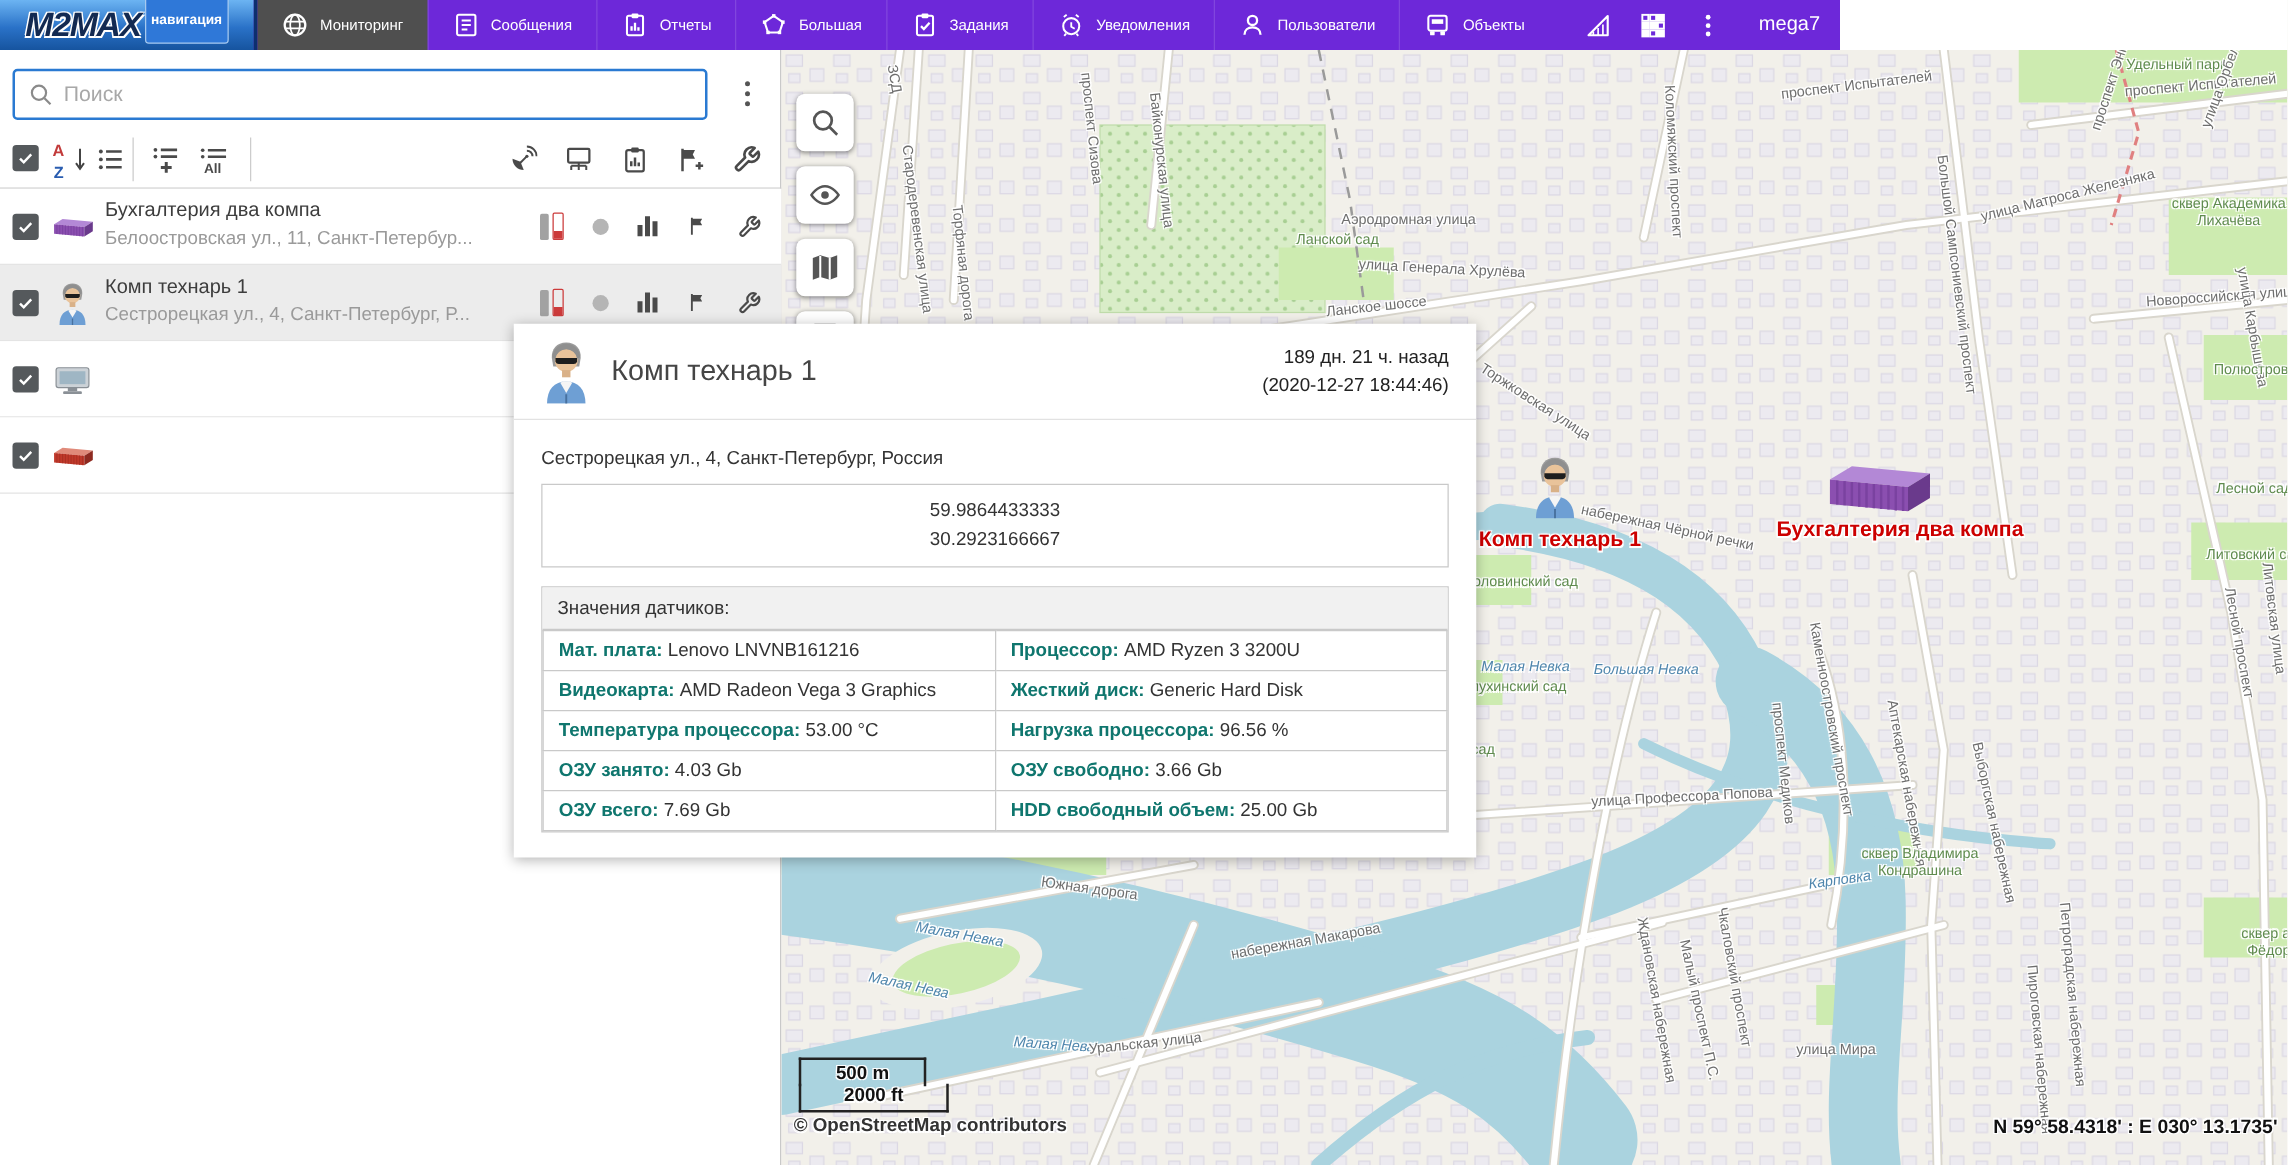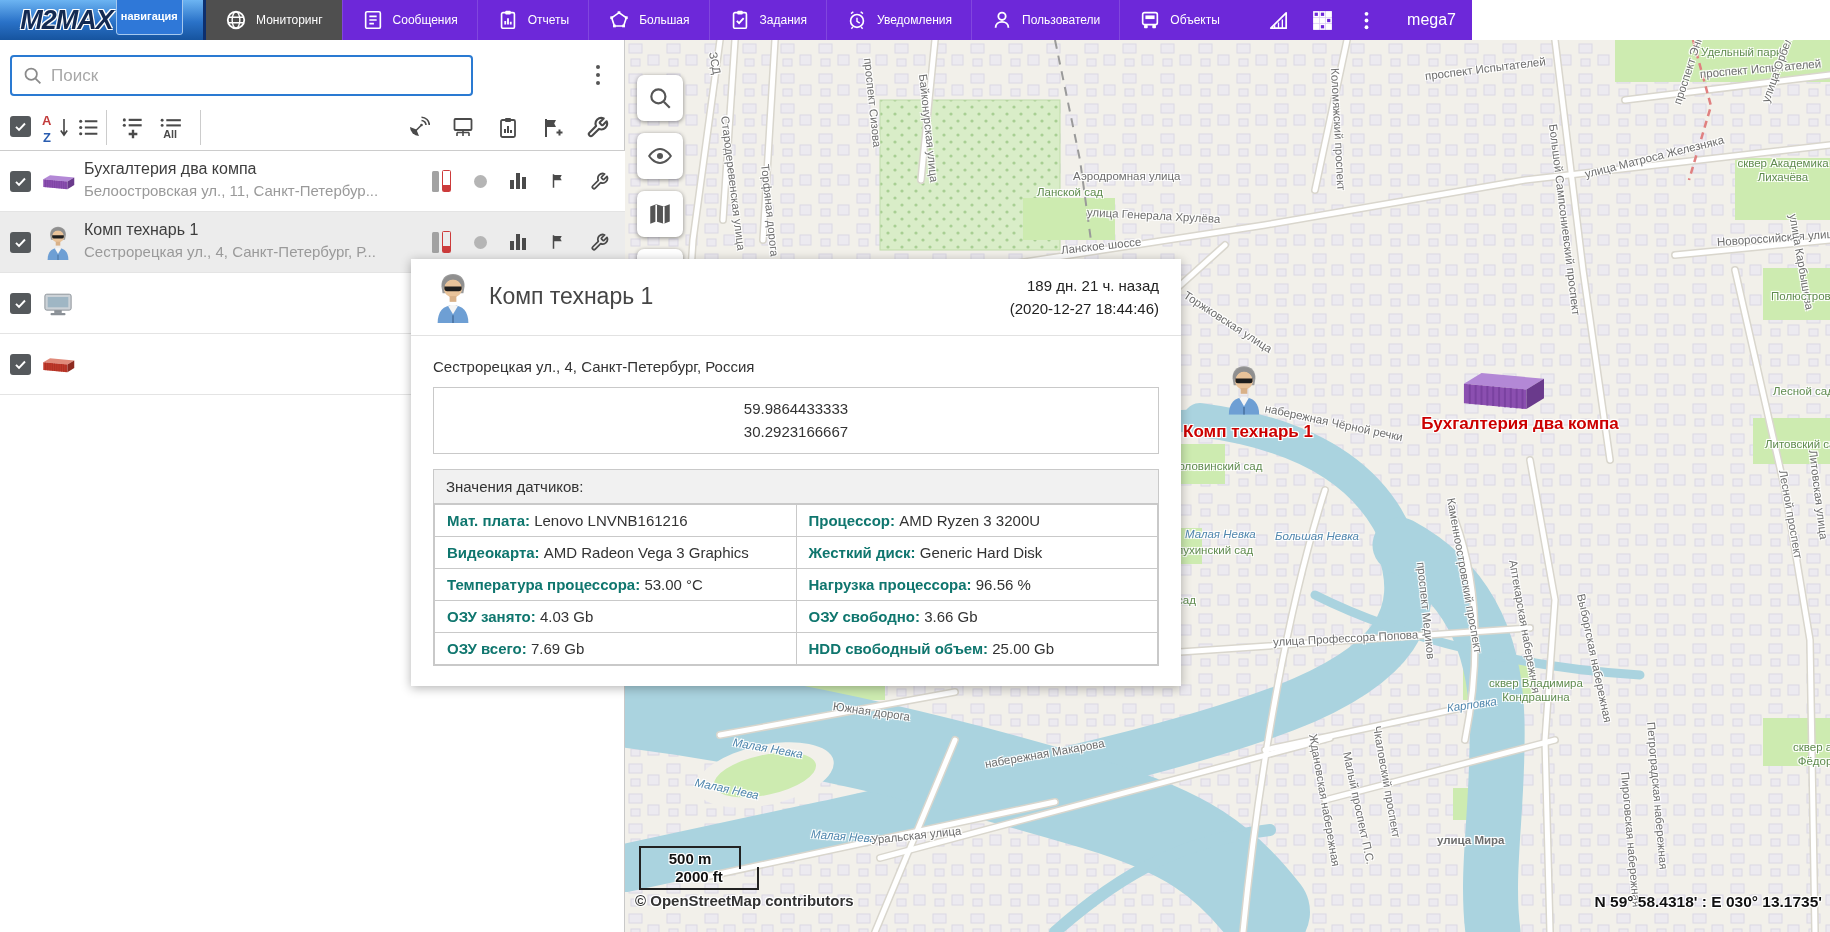--- a/index.html
+++ b/index.html
@@ -15,21 +15,21 @@
 .nav-item+.nav-item{border-left:1px solid rgba(255,255,255,.14)}
 .nav-item.active{background:#4f4f4f}
 .nav-item svg{width:22px;height:22px;flex:0 0 auto}
 .nav-right{margin-left:auto;display:flex;align-items:center;gap:10px;padding-right:16px}
 .nav-tool{width:34px;height:34px;display:flex;align-items:center;justify-content:center;cursor:pointer}
 .nav-tool svg{width:23px;height:23px}
 .username{font-size:16px;margin-left:14px;cursor:pointer}
 
 
 #sidebar{position:absolute;top:40px;left:0;width:625px;height:892px;background:#fff;border-right:1px solid #c9c9c9;z-index:20}
-.search{position:absolute;left:10px;top:15px;width:463px;height:41px;border:2px solid #2a7ad2;border-radius:4px;display:flex;align-items:center;padding:0 10px;gap:8px;background:#fff}
+.search{position:absolute;left:10px;top:15px;width:556px;height:41px;border:2px solid #2a7ad2;border-radius:4px;display:flex;align-items:center;padding:0 10px;gap:8px;background:#fff}
 .search svg{width:21px;height:21px;color:#8a8a8a;flex:0 0 auto}
 .search input{flex:1;border:none;outline:none;font-size:17px;color:#333;background:transparent}
 .search input::placeholder{color:#a8a8a8}
 .kebab{position:absolute;left:586px;top:20px;width:24px;height:30px;display:flex;align-items:center;justify-content:center;cursor:pointer;color:#555}
 .tb{position:absolute;top:64px;left:0;width:625px;height:47px;border-bottom:1px solid #ccc}
 .tb-item{position:absolute;top:12px;color:#4a4a4a;cursor:pointer}
 .tb-div{position:absolute;top:6px;width:1px;height:35px;background:#ccc}
 .cb{width:21px;height:21px;background:#55595c;border-radius:3px;display:flex;align-items:center;justify-content:center;cursor:pointer}
 .cb svg{width:15px;height:15px}
 .az{position:relative;width:27px;height:26px}
@@ -595,21 +595,21 @@
       <div class="slb" style="left: 888px; top: 514px; transform: rotate(80deg);">Аптекарская набережная</div>
       <div class="slb" style="left: 956px; top: 548px; transform: rotate(78deg);">Выборгская набережная</div>
       <div class="slb" style="left: 1158px; top: 424px; transform: rotate(80deg);">Лесной проспект</div>
       <div class="slb water" style="left: 822px; top: 662px; transform: rotate(-8deg);">Карповка</div>
       <div class="slb park wrap" style="left: 846px; top: 636px; width: 130px;">сквер Владимира Кондрашина</div>
       <div class="slb" style="left: 752px; top: 680px; transform: rotate(80deg);">Чкаловский проспект</div>
       <div class="slb" style="left: 722px; top: 706px; transform: rotate(78deg);">Малый проспект П.С.</div>
       <div class="slb" style="left: 1026px; top: 676px; transform: rotate(85deg);">Петроградская набережная</div>
       <div class="slb" style="left: 1000px; top: 726px; transform: rotate(85deg);">Пироговская набережная</div>
       <div class="slb park wrap" style="left: 1158px; top: 700px; width: 110px;">сквер академика Фёдора Углова</div>
-      <div class="slb" style="left: 812px; top: 794px; font-weight: bold;">улица Мира</div>
+      <div class="slb" style="left: 812px; top: 794px;">улица Мира</div>
       <div class="slb water" style="left: 104px; top: 628px;">Южный пруд</div>
       <div class="slb" style="left: 208px; top: 660px; transform: rotate(8deg);">Южная дорога</div>
       <div class="slb water" style="left: 108px; top: 696px; transform: rotate(10deg);">Малая Невка</div>
       <div class="slb water" style="left: 70px; top: 736px; transform: rotate(12deg);">Малая Нева</div>
       <div class="slb water" style="left: 186px; top: 788px; transform: rotate(4deg);">Малая Нева</div>
       <div class="slb" style="left: 360px; top: 718px; transform: rotate(-10deg);">набережная Макарова</div>
       <div class="slb" style="left: 246px; top: 794px; transform: rotate(-6deg);">Уральская улица</div>
       <div class="slb" style="left: 688px; top: 688px; transform: rotate(80deg);">Ждановская набережная</div>
     </div>
 

